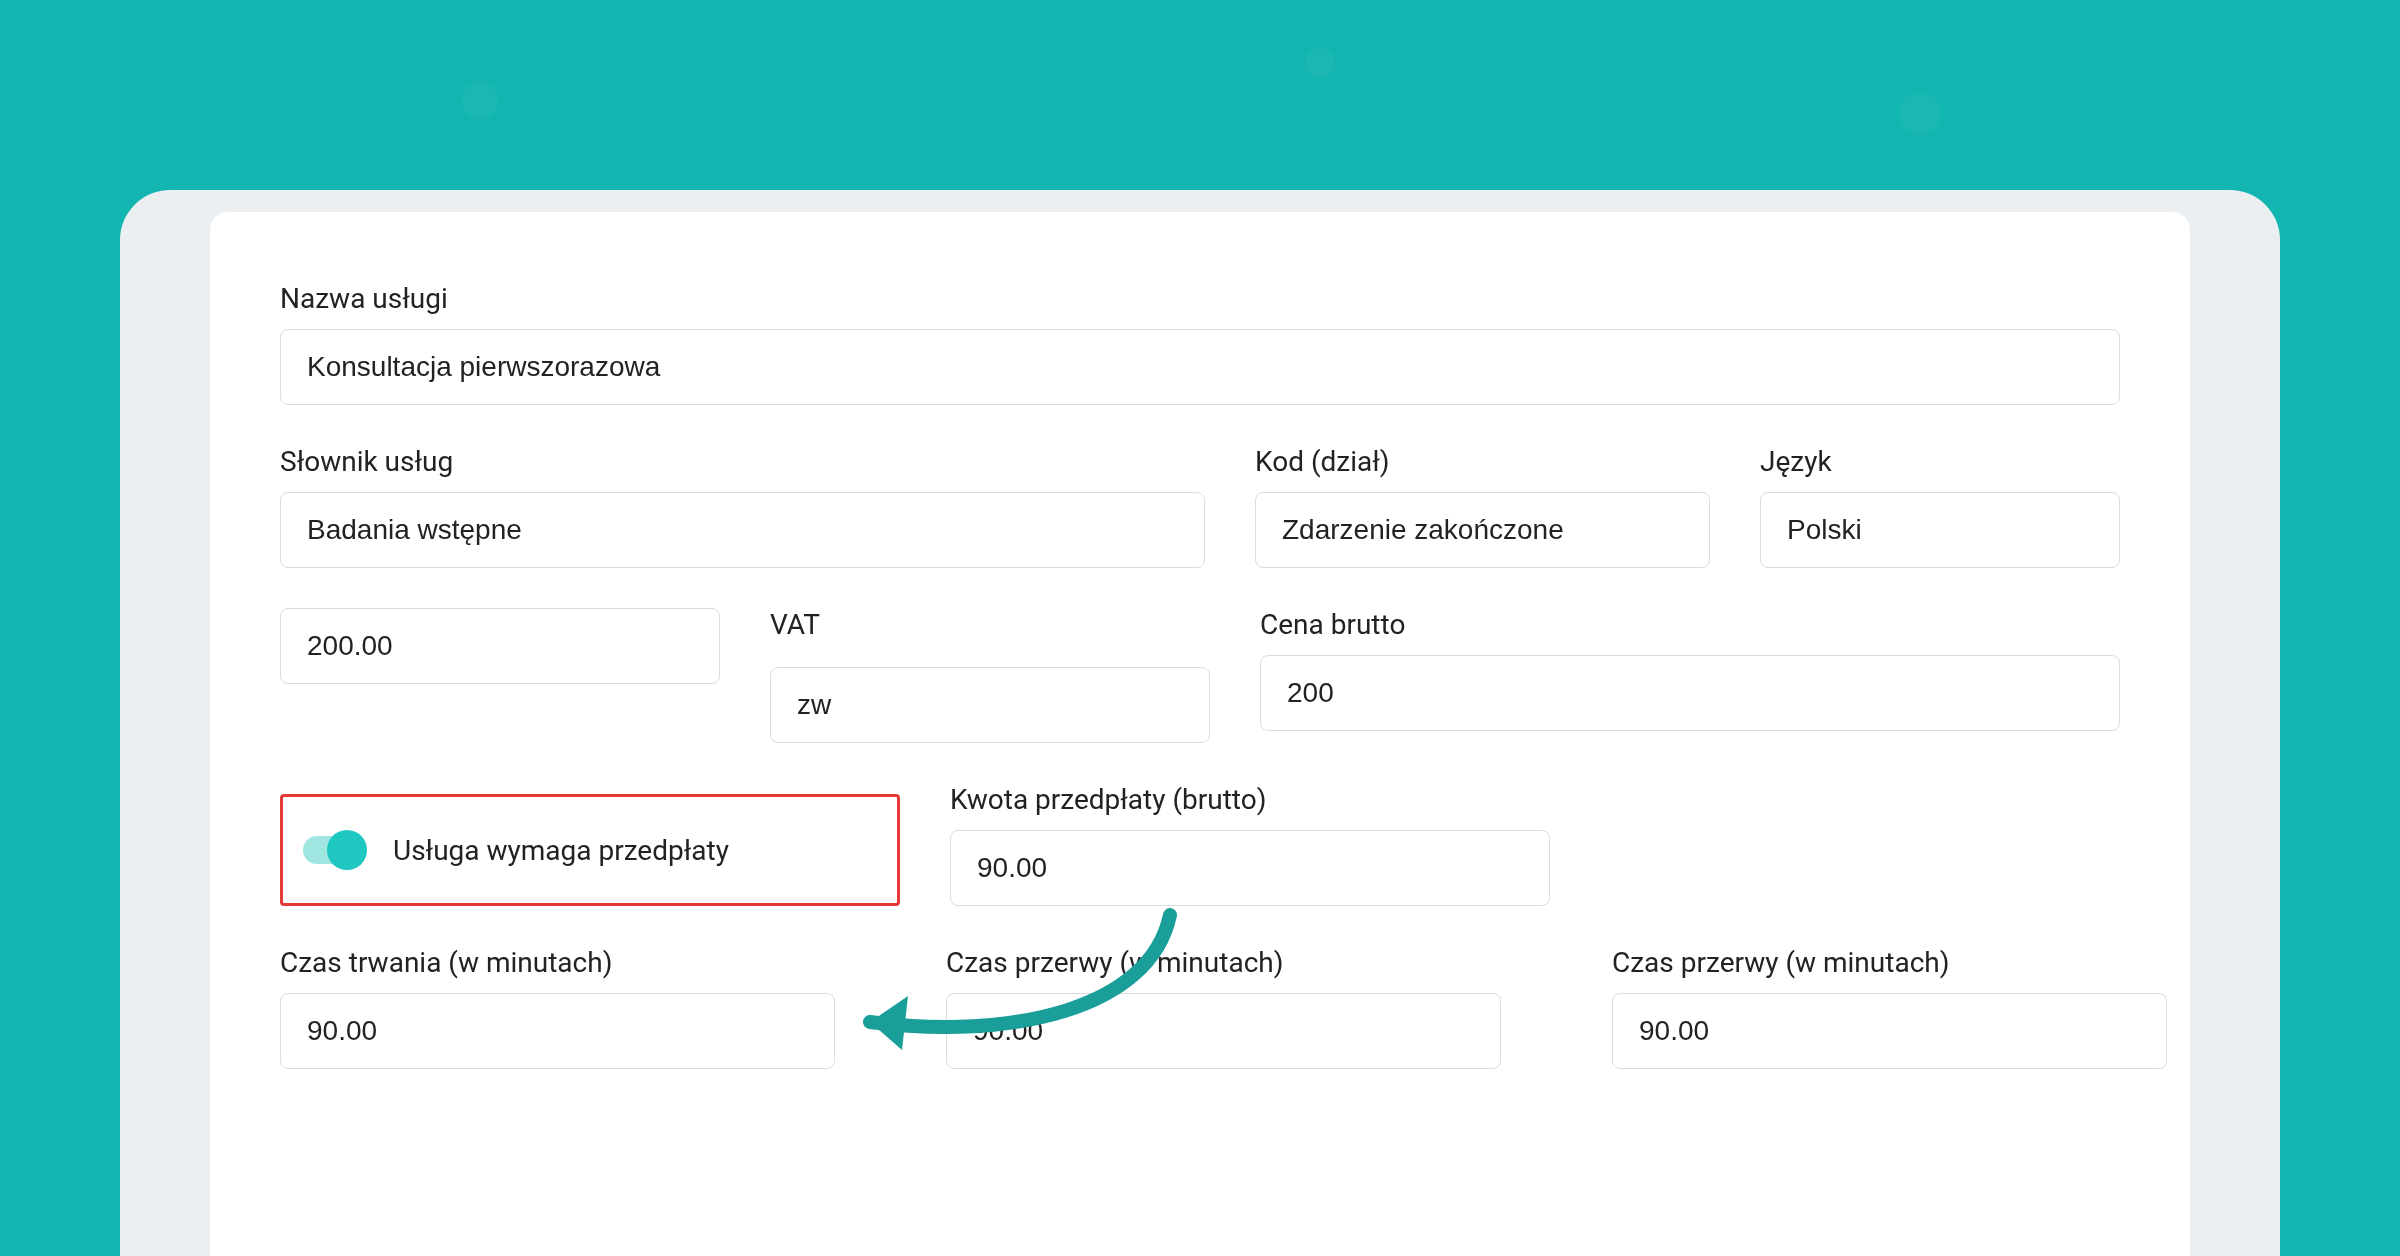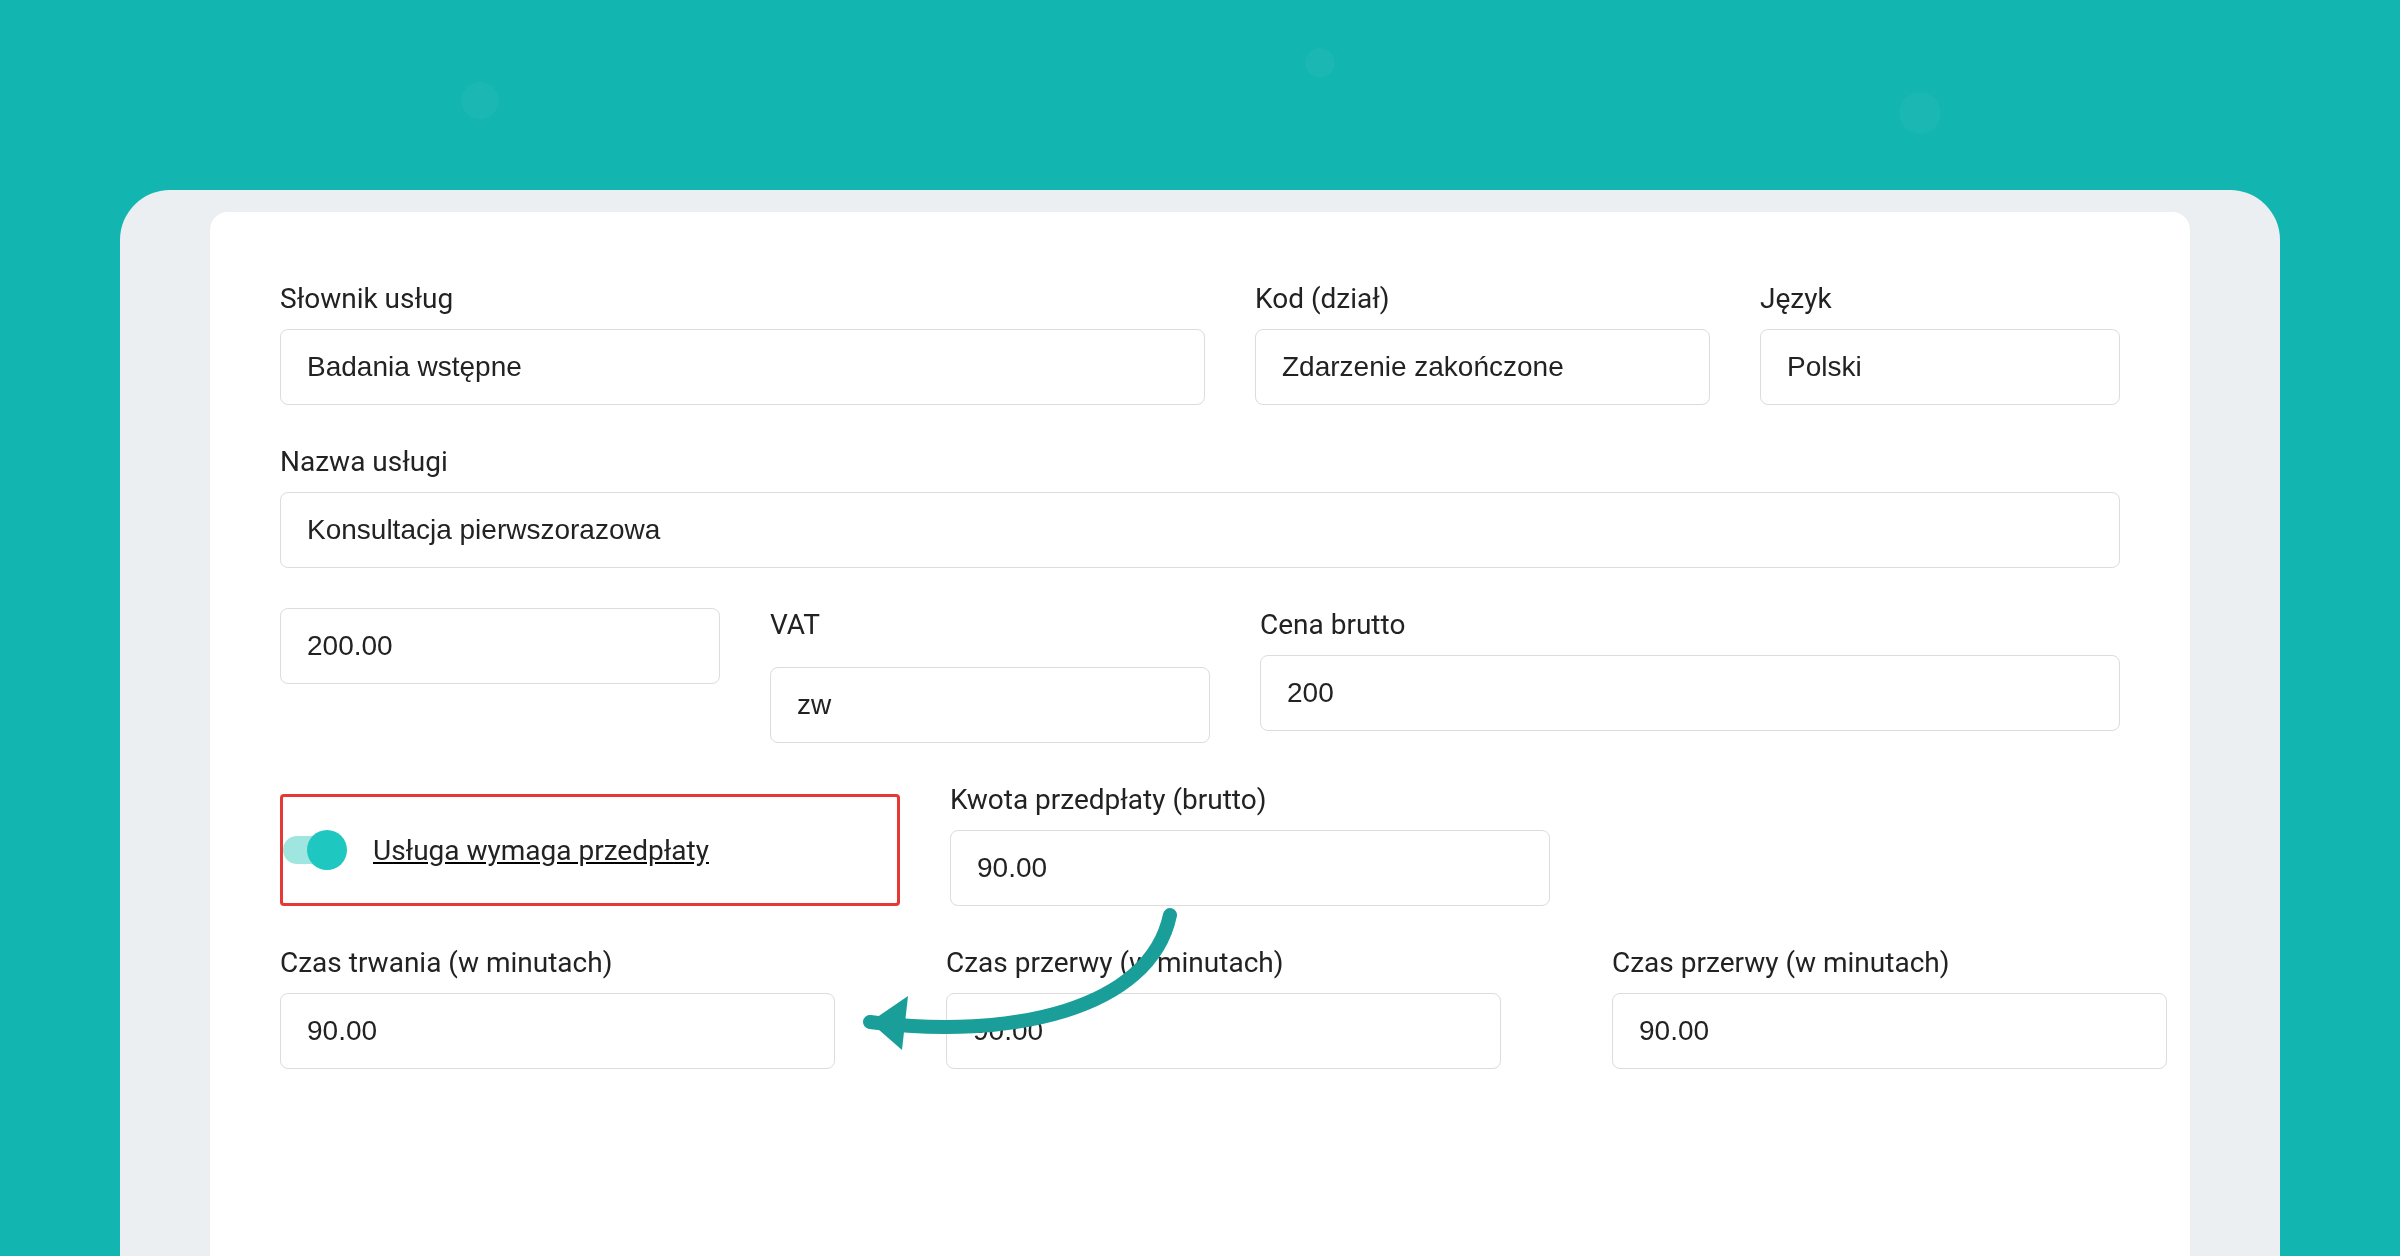--- a/index.html
+++ b/index.html
@@ -79,22 +79,22 @@
 
     
     .row-prepay { display: flex; gap: 50px; align-items: flex-end; }
     .prepay-toggle-box {
       flex: 0 0 620px;
       border: 3px solid #e53935;
       border-radius: 4px;
       height: 112px;
       display: flex;
       align-items: center;
+      padding-left: 20px;
       position: relative;
-      text-decoration: underline;
     }
     .col-kwota { flex: 0 0 600px; }
     .col-spacer { flex: 1; }
 
     
     .toggle {
       width: 62px; height: 28px;
       background: #9fe6e1;
       border-radius: 20px;
       position: relative;
@@ -122,38 +122,38 @@
   </style>
 </head>
 <body>
 
 <div class="bg-pattern"></div>
 
 <div class="outer-card"></div>
 
 <div class="inner-card">
 
+  <div class="section">
+    <label class="form-label">Nazwa usługi</label>
+    <input class="form-input" type="text" value="Konsultacja pierwszorazowa" style="">
+  </div>
+
   <div class="section row-dict">
     <div class="col col-dict">
       <label class="form-label">Słownik usług</label>
       <input class="form-input" type="text" value="Badania wstępne" style="">
     </div>
     <div class="col col-kod">
       <label class="form-label">Kod (dział)</label>
       <input class="form-input" type="text" value="Zdarzenie zakończone" style="">
     </div>
     <div class="col col-lang">
       <label class="form-label">Język</label>
       <input class="form-input" type="text" value="Polski" style="">
     </div>
-  </div>
-
-  <div class="section">
-    <label class="form-label">Nazwa usługi</label>
-    <input class="form-input" type="text" value="Konsultacja pierwszorazowa" style="">
   </div>
 
   <div class="section row-price">
     <div class="col col-brutto">
       <input class="form-input" type="text" value="200.00" style="">
     </div>
     <div class="col col-vat">
       <label class="form-label">VAT</label>
       <input class="form-input" type="text" value="zw" style="">
     </div>

